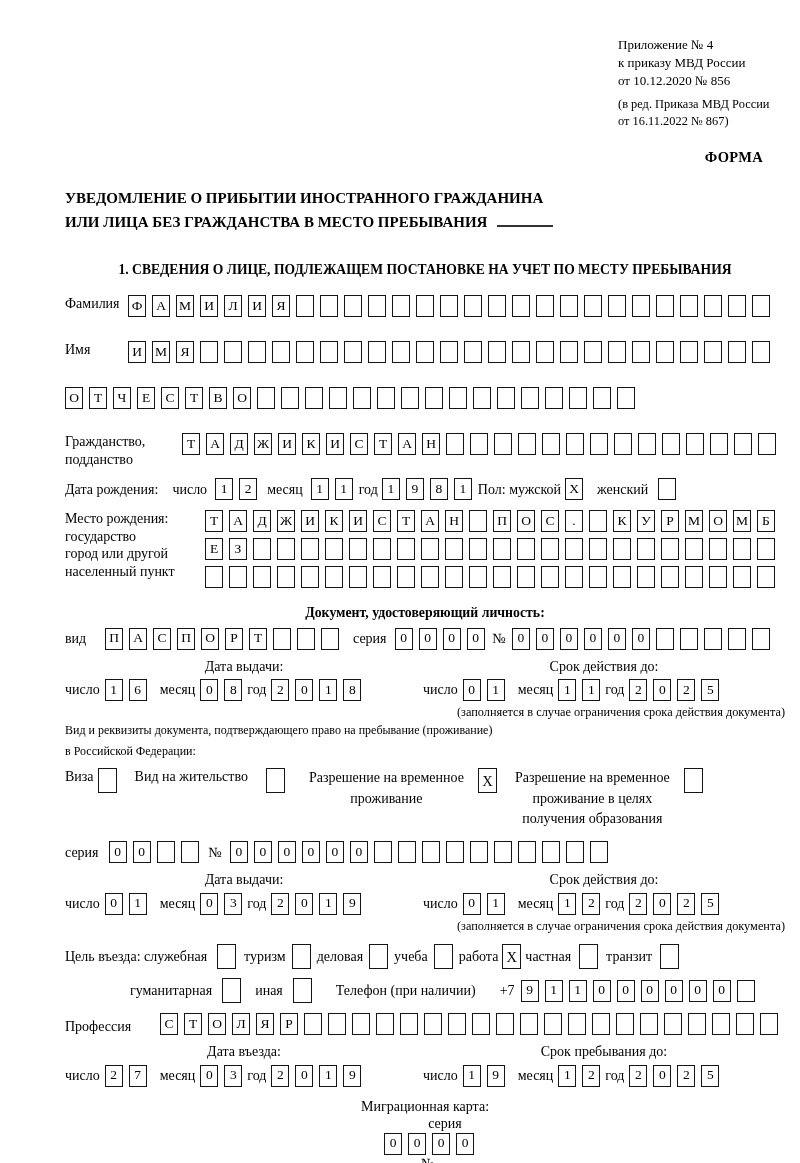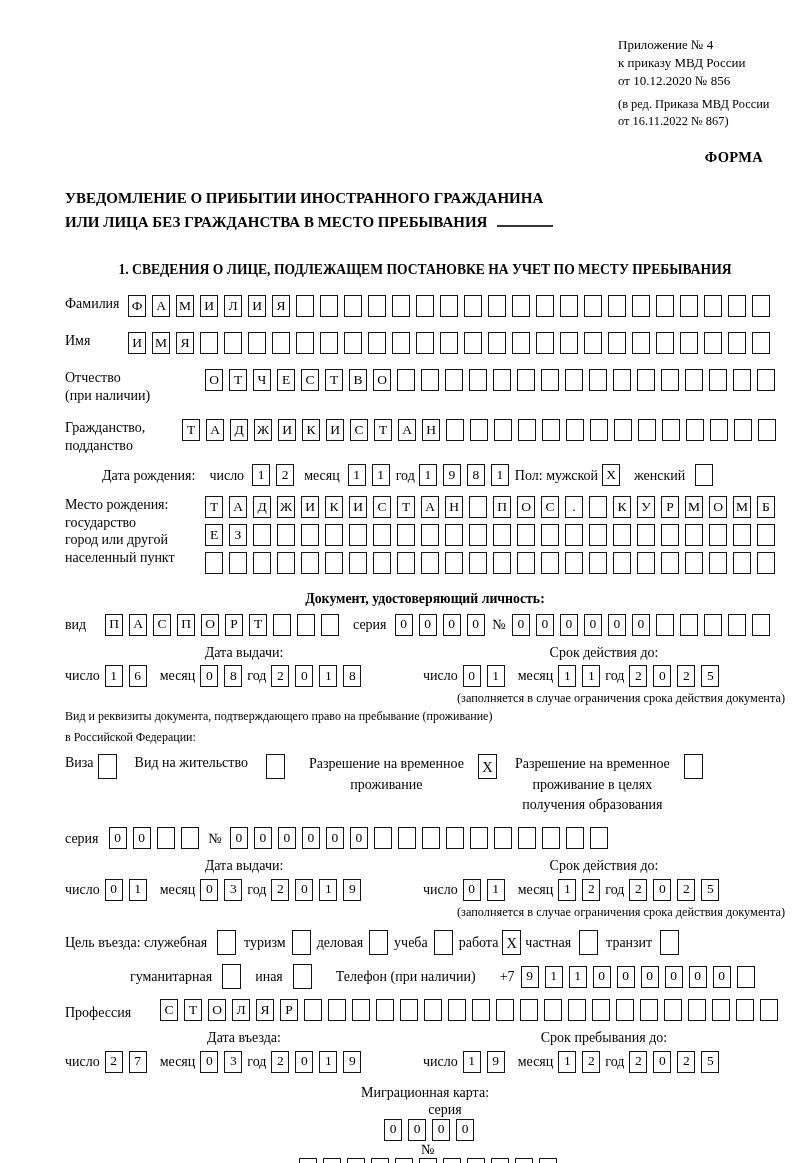--- a/index.html
+++ b/index.html
@@ -10,21 +10,21 @@
     font-family:"Liberation Serif", serif;
     font-size:14px; line-height:1.25;
   }
   .appendix { margin-left:553px; font-size:13px; line-height:1.4; }
   .appendix .part2 { margin-top:5px; font-size:12.4px; }
   .forma { text-align:right; padding-right:22px; font-weight:bold; font-size:14.5px; margin-top:18px; letter-spacing:.3px; }
   .title { text-align:left; font-weight:bold; font-size:15px; line-height:1.6; margin-top:20px; }
   .blankline { display:inline-block; width:56px; height:12px; border-bottom:2.5px solid #333; margin-left:10px; }
   .sect { font-weight:bold; font-size:13.6px; margin-top:28px; text-align:center; white-space:nowrap; }
 
-  .row { display:flex; align-items:flex-start; margin-top:15px; }
+  .row { display:flex; align-items:flex-start; margin-top:24px; }
   .rowc { display:flex; align-items:center; }
   .lblcol { flex:none; }
   .w63 { width:63px; } .w117 { width:117px; } .w140 { width:140px; } .w40 { width:40px; } .w95 { width:95px; }
   .cells { display:inline-flex; gap:6px; flex:none; }
   .cell {
     box-sizing:border-box; flex:none; width:18px; height:22px;
     border:1.6px solid #151515; background:#fff;
     display:inline-flex; align-items:center; justify-content:center;
     font-size:13.5px; font-family:"Liberation Serif", serif;
   }
@@ -128,24 +128,20 @@
         <span class="cell"></span>
         <span class="cell"></span>
         <span class="cell"></span>
         <span class="cell"></span>
         <span class="cell"></span>
         <span class="cell"></span>
       </div>
   </div>
 
   <div class="row">
-    <div class="lblcol w140">
-      <div class="lbl">Отчество</div>
-      <div class="lbl">(при наличии)</div>
-    </div>
     <div class="cells">
         <span class="cell">О</span>
         <span class="cell">Т</span>
         <span class="cell">Ч</span>
         <span class="cell">Е</span>
         <span class="cell">С</span>
         <span class="cell">Т</span>
         <span class="cell">В</span>
         <span class="cell">О</span>
         <span class="cell"></span>
@@ -194,21 +190,21 @@
         <span class="cell"></span>
         <span class="cell"></span>
         <span class="cell"></span>
         <span class="cell"></span>
         <span class="cell"></span>
         <span class="cell"></span>
         <span class="cell"></span>
       </div>
   </div>
 
-  <div class="row rowc" style="margin-top:10px;margin-left:37px;">
+  <div class="row rowc" style="margin-top:10px;">
     <span class="lbl">Дата рождения:</span>
     <span class="lbl ml14">число</span>
     <span class="cells ml8">
         <span class="cell">1</span>
         <span class="cell">2</span>
       </span>
     <span class="lbl ml10">месяц</span>
     <span class="cells ml8">
         <span class="cell">1</span>
         <span class="cell">1</span>

